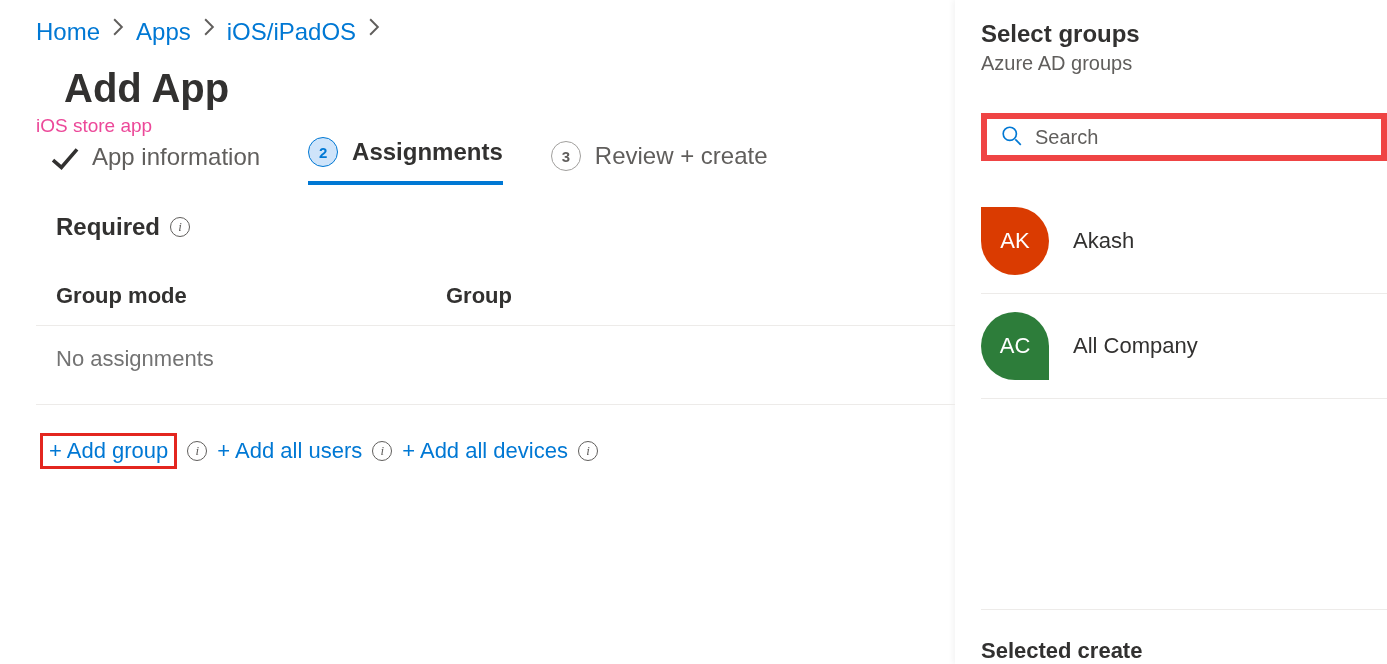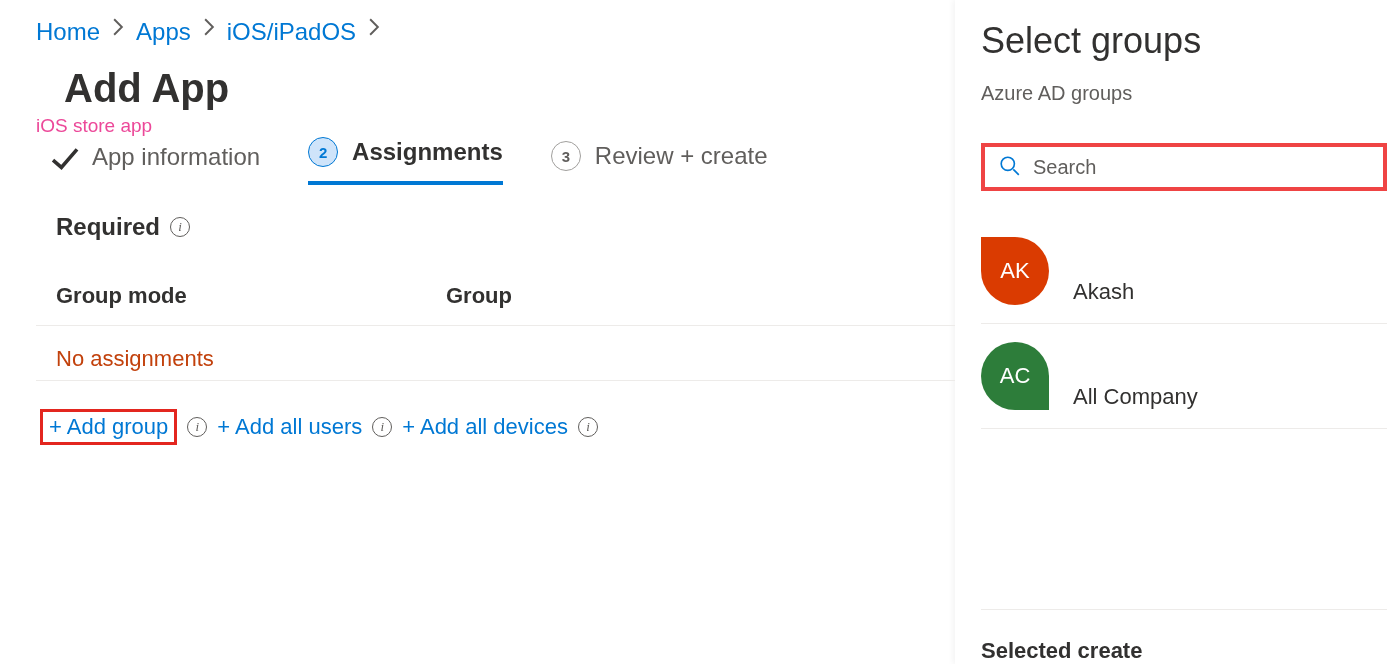--- a/index.html
+++ b/index.html
@@ -114,23 +114,23 @@
     display: flex;
     padding: 0 0 16px 20px;
     font-size: 22px;
     font-weight: 600;
     color: #323130;
     border-bottom: 1px solid #edebe9;
   }
   .col1 { width: 390px; }
   .col2 { flex: 1; }
   .table-row {
-    padding: 20px 0 8px 20px;
-    font-size: 22px;
-    color: #c2410c;
+    padding: 20px 0 32px 20px;
+    font-size: 22px;
+    color: #737373;
     border-bottom: 1px solid #edebe9;
   }
   .actions {
     display: flex;
     align-items: center;
     gap: 10px;
     padding: 28px 0 0 4px;
     font-size: 22px;
   }
   .action-link {
@@ -146,49 +146,49 @@
   
   .panel {
     width: 432px;
     border-left: none;
     padding: 20px 0 0 26px;
     box-shadow: -2px 0 6px rgba(0,0,0,0.05);
     display: flex;
     flex-direction: column;
   }
   .panel-title {
-    font-size: 36px;
-    font-weight: 400;
-    margin-bottom: 20px;
+    font-size: 24px;
+    font-weight: 700;
+    margin-bottom: 4px;
   }
   .panel-sub {
     font-size: 20px;
     color: #605e5c;
     margin-bottom: 38px;
   }
   .search-box {
-    border: 4px solid #ef4444;
+    border: 6px solid #ef4444;
     height: 48px;
     display: flex;
     align-items: center;
     padding: 0 14px;
     gap: 12px;
     margin-bottom: 28px;
   }
   .search-box input {
     border: none;
     outline: none;
     font-size: 20px;
     flex: 1;
     color: #323130;
   }
   .search-box input::placeholder { color: #605e5c; }
   .group-item {
     display: flex;
-    align-items: flex-end;
+    align-items: center;
     gap: 24px;
     padding: 18px 0;
     border-bottom: 1px solid #edebe9;
     cursor: pointer;
   }
   .avatar {
     width: 68px; height: 68px;
     display: flex; align-items: center; justify-content: center;
     color: #fff;
     font-size: 22px;

